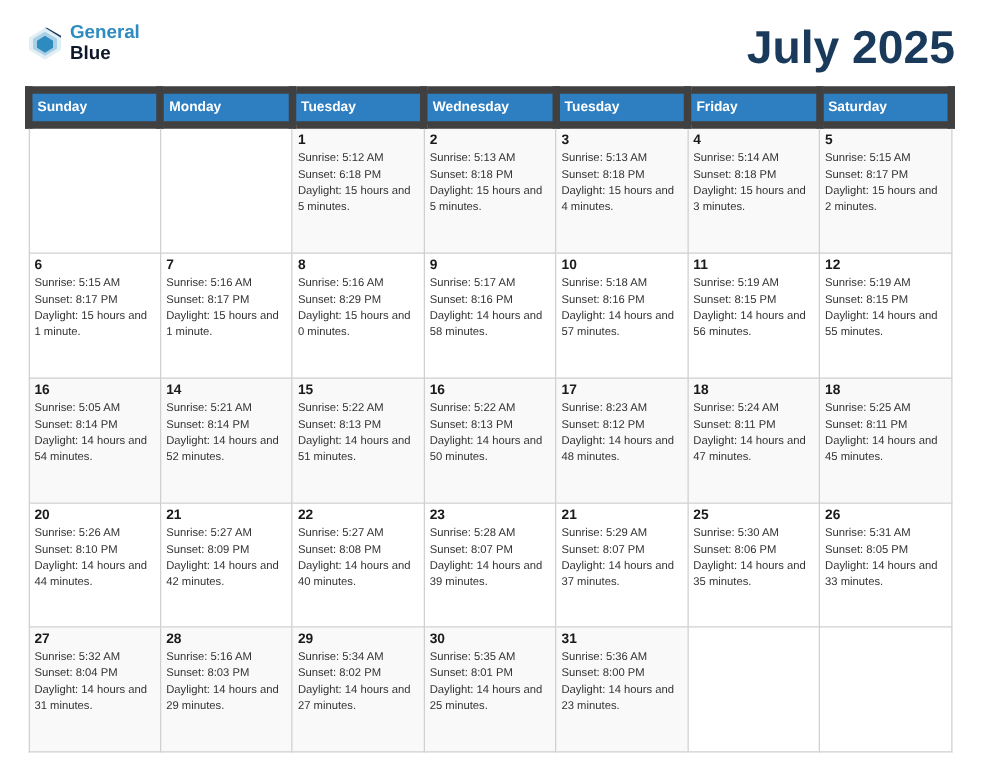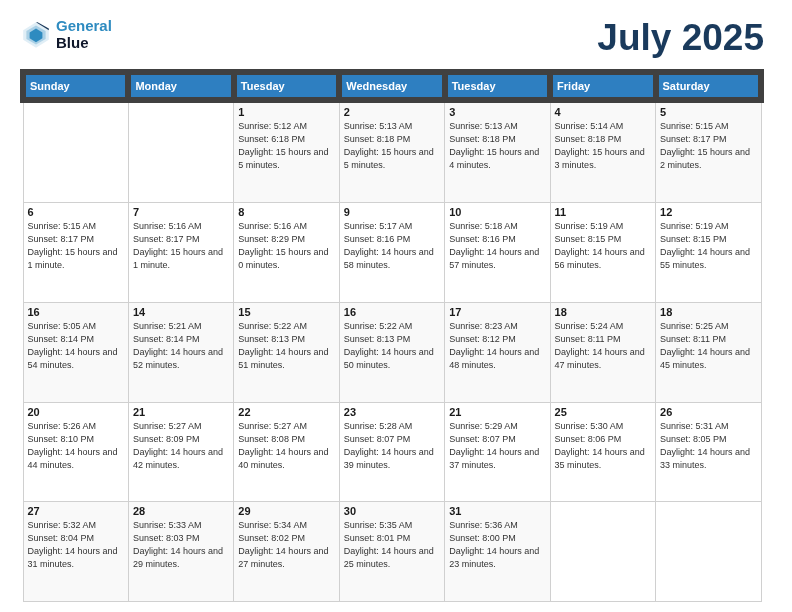--- a/index.html
+++ b/index.html
@@ -301,21 +301,21 @@
         </tr>
         <tr>
           <td>
             <span class="day-num">27</span>
             <div class="day-detail">Sunrise: 5:32 AM
 Sunset: 8:04 PM
 Daylight: 14 hours and 31 minutes.</div>
           </td>
           <td>
             <span class="day-num">28</span>
-            <div class="day-detail">Sunrise: 5:33 AM
+            <div class="day-detail">Sunrise: 5:16 AM
 Sunset: 8:03 PM
 Daylight: 14 hours and 29 minutes.</div>
           </td>
           <td>
             <span class="day-num">29</span>
             <div class="day-detail">Sunrise: 5:34 AM
 Sunset: 8:02 PM
 Daylight: 14 hours and 27 minutes.</div>
           </td>
           <td>

